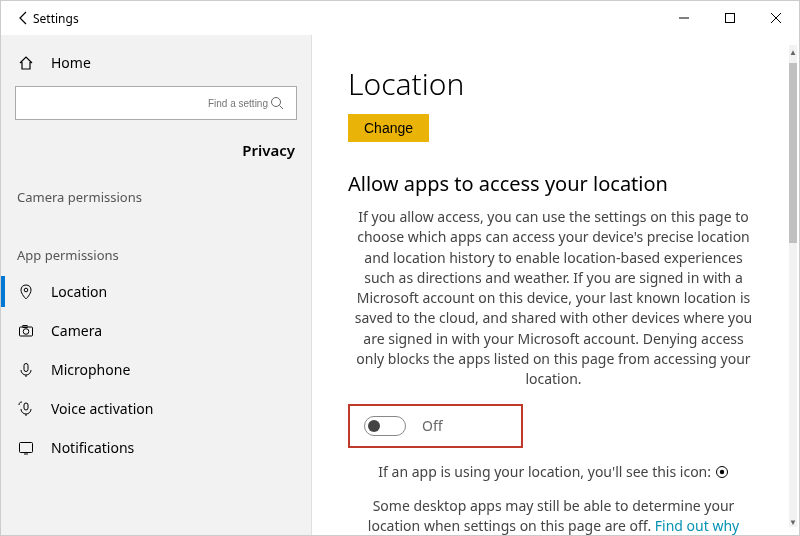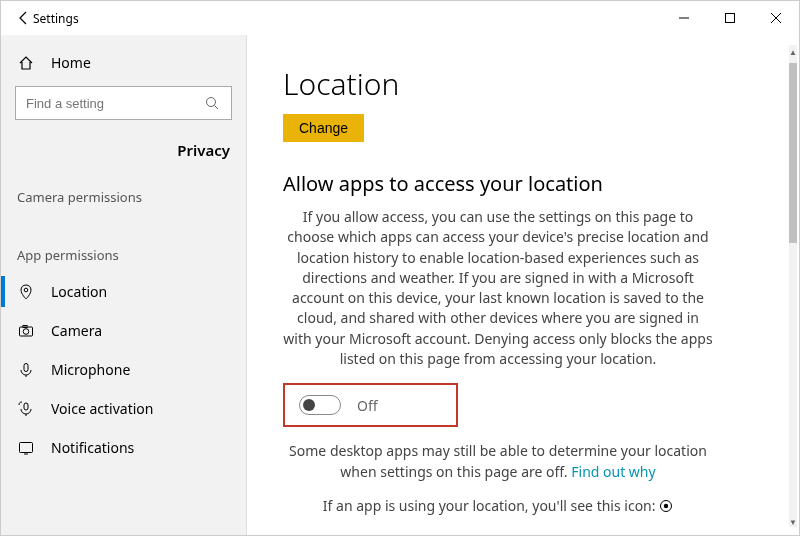--- a/index.html
+++ b/index.html
@@ -23,21 +23,21 @@
   .titlebar-left { display: flex; align-items: center; }
   .back-arrow { width: 18px; height: 18px; display:flex; align-items:center; justify-content:center; cursor:pointer;}
   .app-title { font-size: 12px; }
   .win-controls { display:flex; }
   .winbtn { width: 46px; height: 34px; display:flex; align-items:center; justify-content:center; cursor:pointer;}
   .content-wrap {
     display:flex;
     height: calc(100% - 34px);
   }
   .sidebar {
-    width: 246px;
+    width: 311px;
     background:#f2f2f2;
     border-right:1px solid #e0e0e0;
     padding: 14px 0 0 0;
     display:flex;
     flex-direction:column;
     position:relative;
   }
   .home-row {
     display:flex; align-items:center; gap:16px;
     padding: 4px 16px 14px 16px;
@@ -45,21 +45,21 @@
   }
   .search-box {
     margin: 0 14px 18px 14px;
     border:1px solid #aaa;
     background:#fff;
     height:34px;
     display:flex; align-items:center; justify-content:space-between;
     padding:0 10px;
   }
   .search-input {
-    border:none; outline:none; font-size:13px; width:100%; color:#3b82f6; background:transparent;
+    border:none; outline:none; font-size:10px; width:100%; color:#3b82f6; background:transparent;text-align:right;
   }
   .category {
     font-weight:600; font-size:15px;
     padding: 2px 16px 10px 16px;
     text-align: right;
   }
   .subheader {
     font-size:13px; color:#555;
     padding: 18px 16px 8px 16px;
   }
@@ -227,31 +227,31 @@
     <div class="section-heading">Allow apps to access your location</div>
     <div class="section-body">If you allow access, you can use the settings on this page to choose which apps can access your device's precise location and location history to enable location-based experiences such as directions and weather. If you are signed in with a Microsoft account on this device, your last known location is saved to the cloud, and shared with other devices where you are signed in with your Microsoft account. Denying access only blocks the apps listed on this page from accessing your location.</div>
 
     <div class="toggle-box">
       <span class="toggle-pill">
           <span class="toggle-knob"></span>
         </span>
       <span class="toggle-label">Off</span>
     </div>
 
-    <div class="section-body">
-      <span>Some desktop apps may still be able to determine your location when settings on this page are off. </span><span class="link">Find out why</span>
-    </div>
-
     <div class="section-body icon-inline">
       <span>If an app is using your location, you'll see this icon: </span>
       <span><svg width="14" height="14" viewBox="0 0 14 14">
             <circle cx="7" cy="7" r="5.5" stroke="#000" fill="none"></circle>
             <circle cx="7" cy="7" r="2.2" fill="#000"></circle>
           </svg></span>
     </div>
 
+    <div class="section-body">
+      <span>Some desktop apps may still be able to determine your location when settings on this page are off. </span><span class="link">Find out why</span>
+    </div>
+
     <div class="scrollbar">
       <div class="scroll-arrow" style="top:0">▲</div>
       <div class="scroll-thumb"></div>
       <div class="scroll-arrow" style="bottom:0">▼</div>
     </div>
   </div>
 </div>
 
 </body></html>

